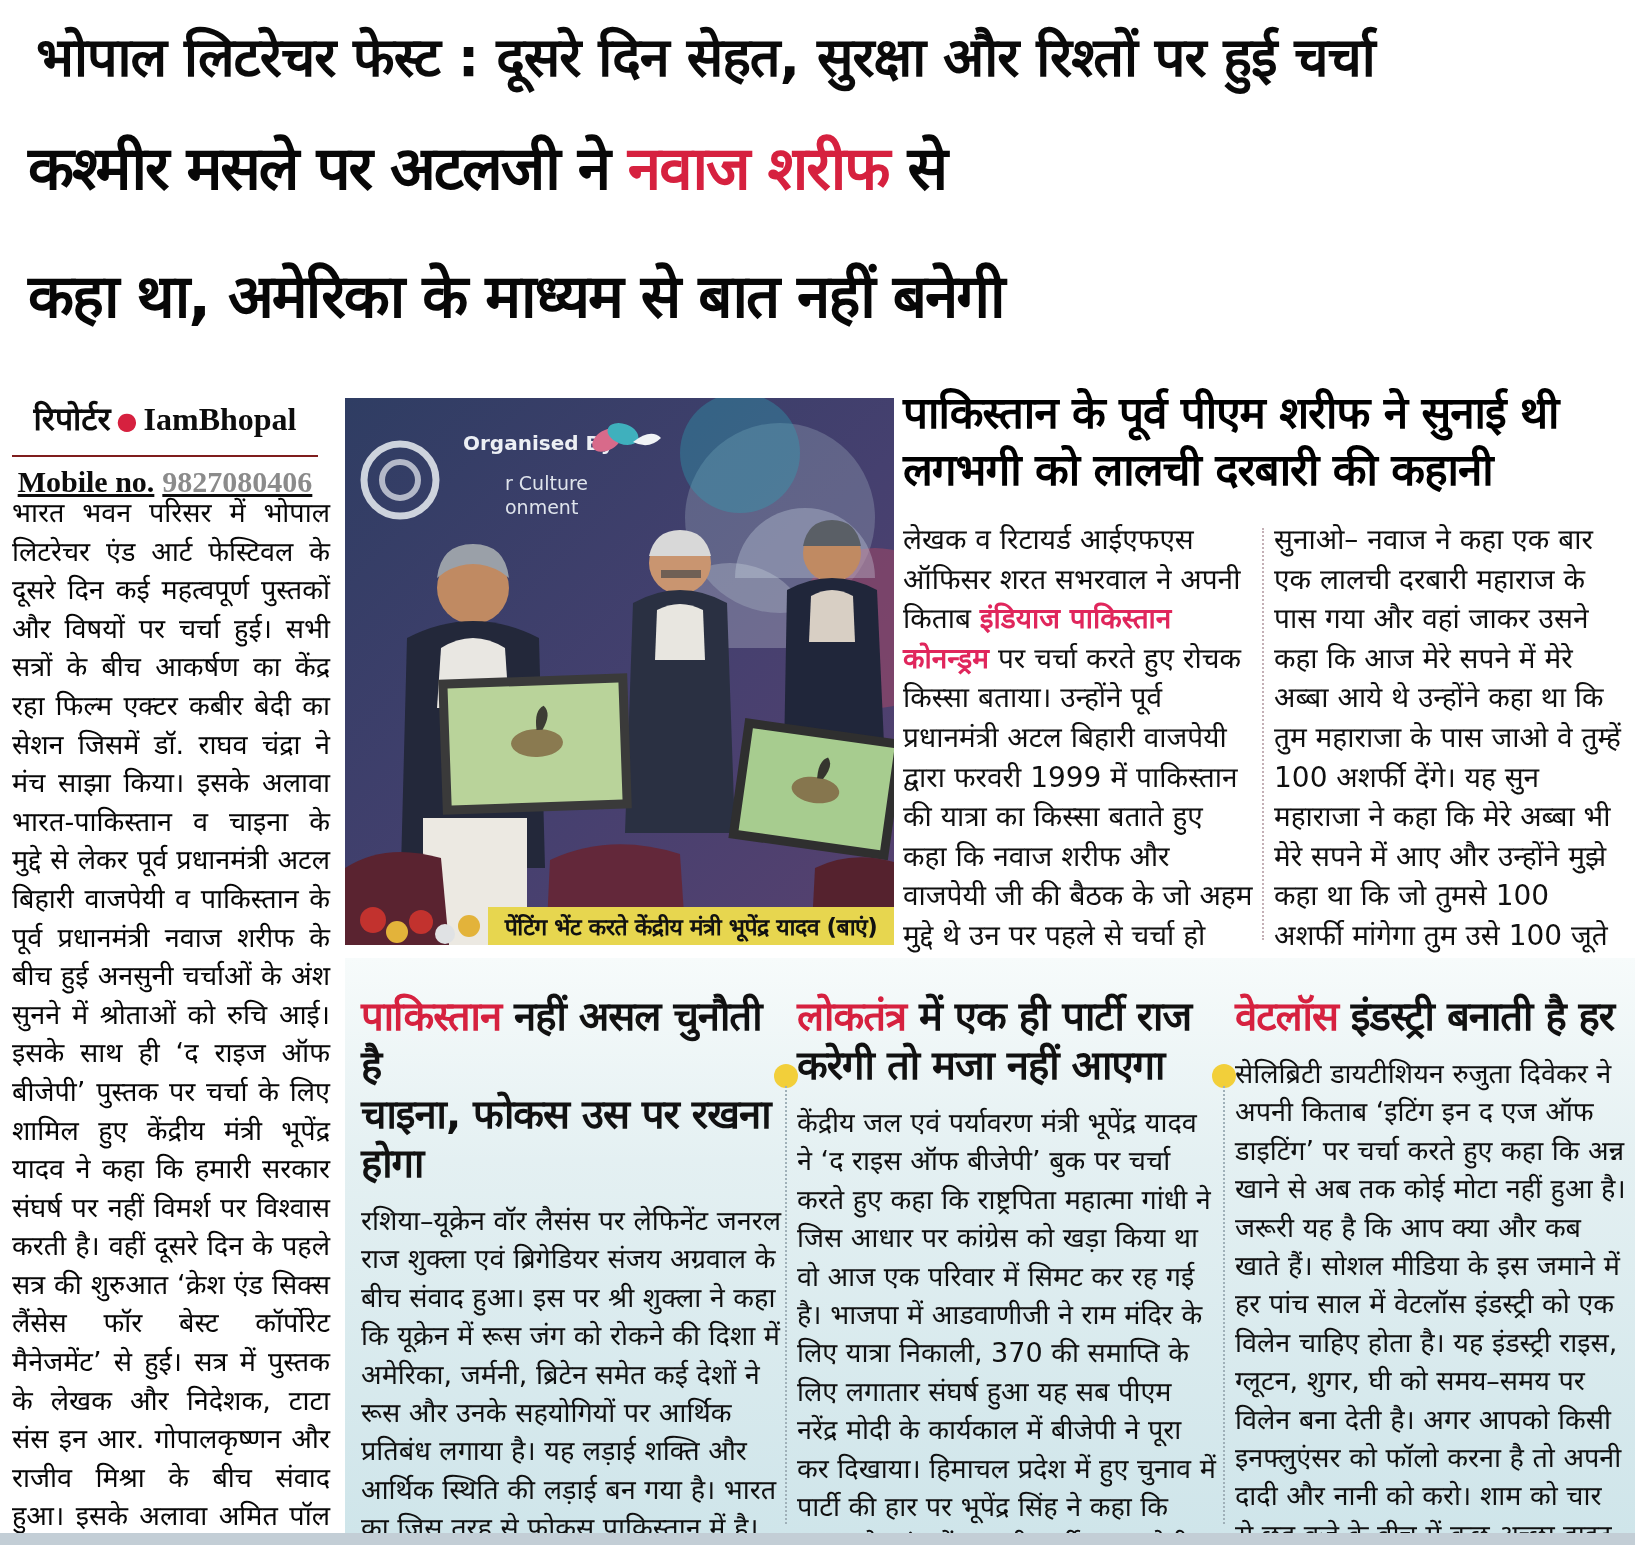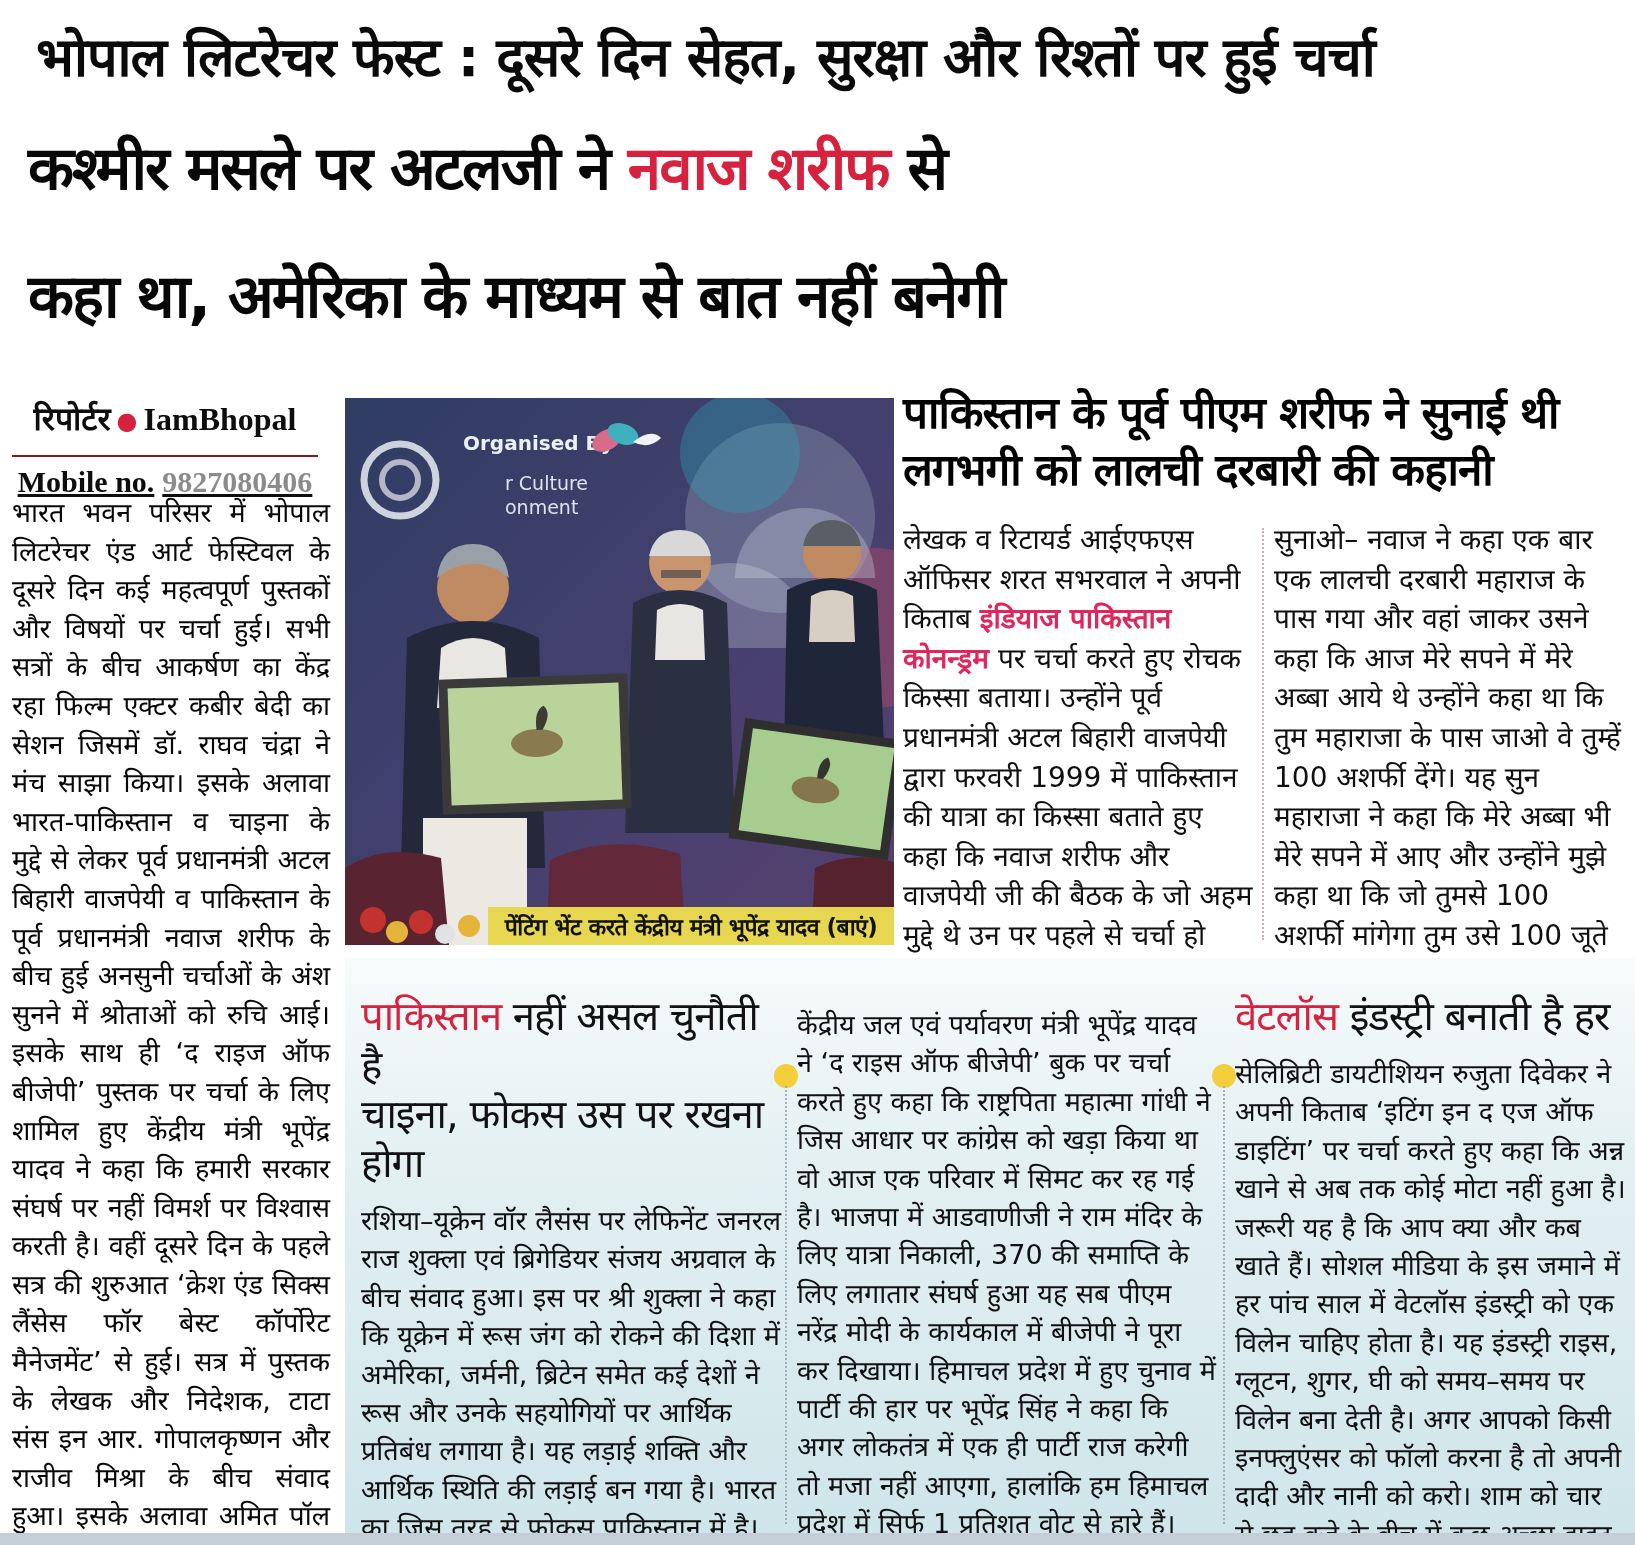--- a/index.html
+++ b/index.html
@@ -52,21 +52,21 @@
 
   
   .bottom-panel{
     position:absolute;left:345px;top:958px;width:1290px;height:575px;
     background:linear-gradient(180deg,#f7fbfb 0%,#e4f0f2 35%,#cfe5ea 100%);
   }
   .sec{position:absolute;top:34px;}
   .sec-1{left:16px;width:424px;}
   .sec-2{left:452px;width:420px;}
   .sec-3{left:890px;width:392px;}
-  .sec-head{font-size:40px;line-height:49px;font-weight:400;letter-spacing:-1px;color:#111;}
+  .sec-head{font-size:40px;line-height:49px;font-weight:700;letter-spacing:-1px;color:#111;}
   .sec-body{margin-top:14px;font-size:27px;line-height:38.4px;color:#101010;}
   .sec-sep{position:absolute;top:128px;height:438px;border-left:2px dotted #9fb0b8;}
   .sep-1{left:440px;} .sep-2{left:878px;}
   .sec-dot{position:absolute;top:106px;width:24px;height:24px;border-radius:50%;background:#f2cf3a;}
   .dot-1{left:429px;} .dot-2{left:867px;}
 
   .bottom-strip{position:absolute;left:0;top:1533px;width:1635px;height:12px;background:#c3ced6;}
 </style>
 </head>
 <body>
@@ -179,20 +179,24 @@
         <span class="red">पाकिस्तान</span><span> नहीं असल चुनौती है</span><br>
         <span>चाइना, फोकस उस पर रखना होगा</span>
       </div>
       <div class="sec-body">रशिया–यूक्रेन वॉर लैसंस पर लेफिनेंट जनरल राज शुक्ला एवं ब्रिगेडियर संजय अग्रवाल के बीच संवाद हुआ। इस पर श्री शुक्ला ने कहा कि यूक्रेन में रूस जंग को रोकने की दिशा में अमेरिका, जर्मनी, ब्रिटेन समेत कई देशों ने रूस और उनके सहयोगियों पर आर्थिक प्रतिबंध लगाया है। यह लड़ाई शक्ति और आर्थिक स्थिति की लड़ाई बन गया है। भारत का जिस तरह से फोकस पाकिस्तान में है। उसी प्रकार फोकस भारत को चीन पर भी रखना चाहिए क्योंकि हमारी असली चुनौती पाकिस्तान से कहीं ज्यादा चाइना है क्योंकि उसने वेल्थ हासिल कर ली अब उसे पावर चाहिए। कोई भी लड़ाई फौजी की नहीं बल्कि फौजी और सरकार दोनों की होती है।</div>
     </div>
 
     <div class="sec-dot dot-1"></div>
     <div class="sec-sep sep-1"></div>
 
     <div class="sec sec-2">
+      <div class="sec-head">
+        <span class="red">लोकतंत्र</span><span> में एक ही पार्टी राज</span><br>
+        <span>करेगी तो मजा नहीं आएगा</span>
+      </div>
       <div class="sec-body">केंद्रीय जल एवं पर्यावरण मंत्री भूपेंद्र यादव ने ‘द राइस ऑफ बीजेपी’ बुक पर चर्चा करते हुए कहा कि राष्ट्रपिता महात्मा गांधी ने जिस आधार पर कांग्रेस को खड़ा किया था वो आज एक परिवार में सिमट कर रह गई है। भाजपा में आडवाणीजी ने राम मंदिर के लिए यात्रा निकाली, 370 की समाप्ति के लिए लगातार संघर्ष हुआ यह सब पीएम नरेंद्र मोदी के कार्यकाल में बीजेपी ने पूरा कर दिखाया। हिमाचल प्रदेश में हुए चुनाव में पार्टी की हार पर भूपेंद्र सिंह ने कहा कि अगर लोकतंत्र में एक ही पार्टी राज करेगी तो मजा नहीं आएगा, हालांकि हम हिमाचल प्रदेश में सिर्फ 1 प्रतिशत वोट से हारे हैं।</div>
     </div>
 
     <div class="sec-dot dot-2"></div>
     <div class="sec-sep sep-2"></div>
 
     <div class="sec sec-3">
       <div class="sec-head">
         <span class="red">वेटलॉस</span><span> इंडस्ट्री बनाती है हर</span><br>
       </div>

